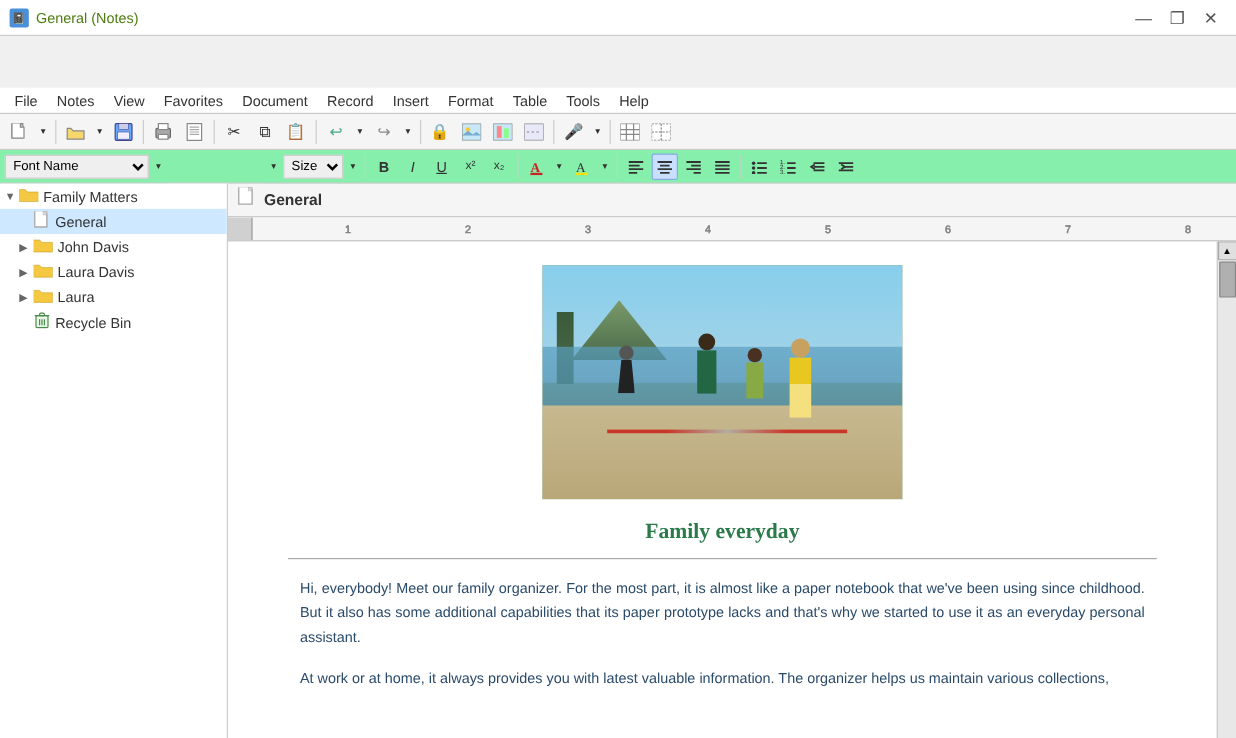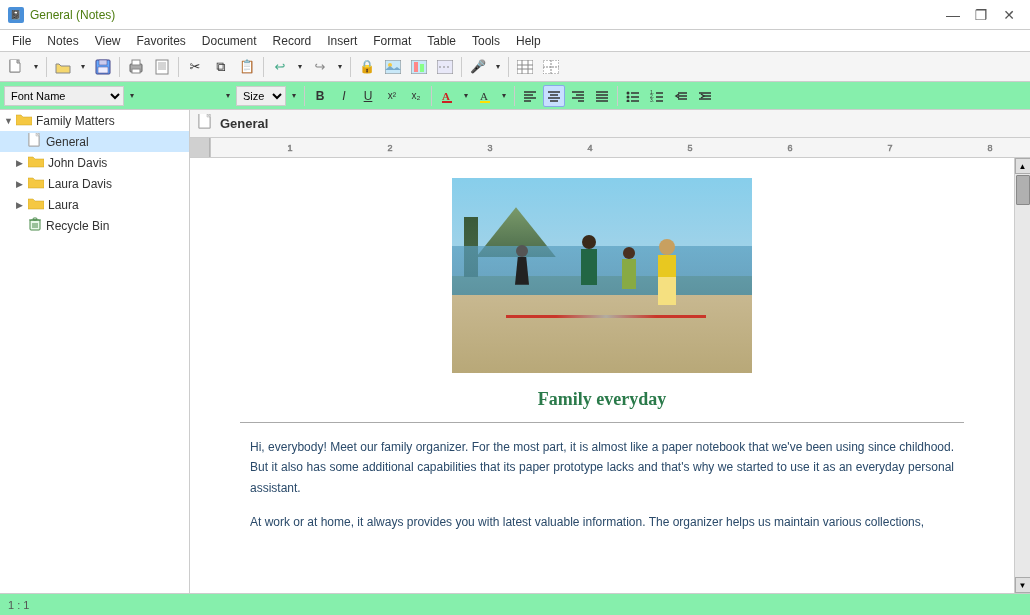--- a/index.html
+++ b/index.html
@@ -21,20 +21,21 @@
     .title-bar-controls { display: flex; gap: 2px; }
     .title-btn { width: 26px; height: 20px; border: none; background: transparent; cursor: pointer; font-size: 14px; display: flex; align-items: center; justify-content: center; color: #555; }
 
     
     .menu-bar {
       background: #fff;
       height: 22px;
       display: flex;
       padding: 0 4px;
       border-bottom: 1px solid #ccc;
+      margin-top: 43px;
     }
     .menu-item {
       padding: 2px 8px;
       cursor: pointer;
       font-size: 12px;
       color: #333;
       height: 100%;
       display: flex;
       align-items: center;
     }

